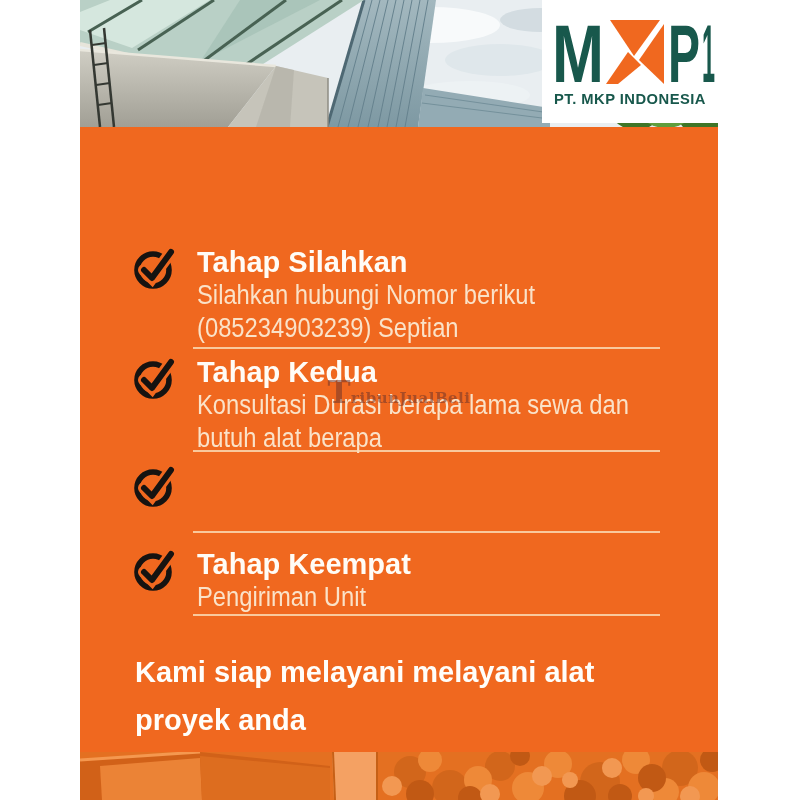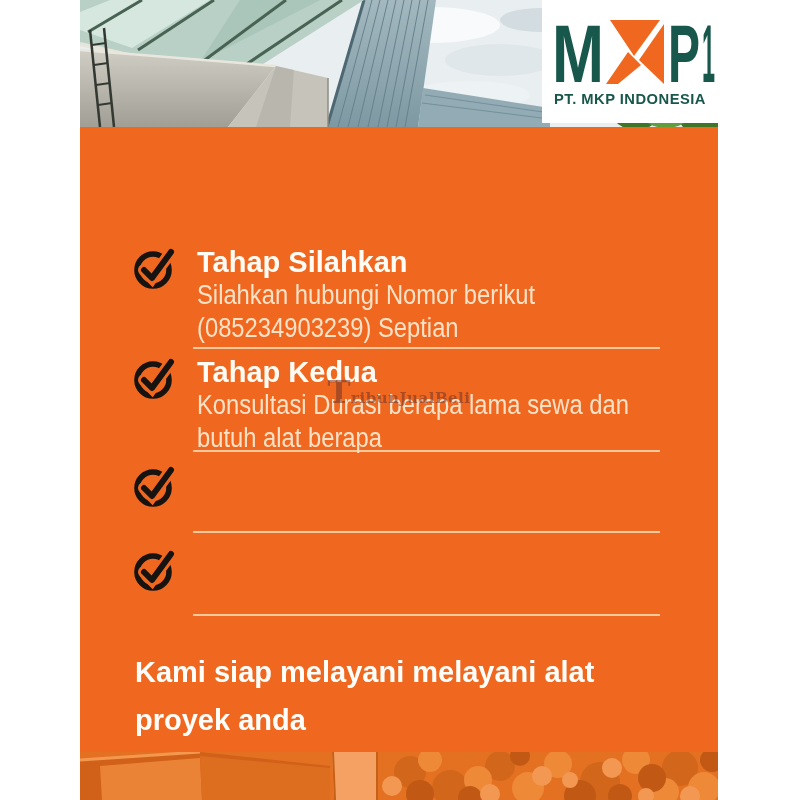--- a/index.html
+++ b/index.html
@@ -181,20 +181,25 @@
       </svg>
     </div>
     <div class="sep sep-3"></div>
 
     <div class="step step-4">
       <svg class="check" viewBox="0 0 46 46">
         <circle cx="20" cy="25" r="16" fill="none" stroke="#161311" stroke-width="5.6"></circle>
         <path d="M11 25 L19 33 L38 7" fill="none" stroke="#F0681F" stroke-width="12" stroke-linecap="round"></path>
         <path d="M11 25 L19 33 L38 7" fill="none" stroke="#161311" stroke-width="6" stroke-linecap="round" stroke-linejoin="round"></path>
       </svg>
+      <div class="step-text">
+        <div class="step-heading">Tahap Keempat</div>
+        <div class="step-line">Pengiriman Unit</div>
+
+      </div>
     </div>
     <div class="sep sep-4"></div>
 
     <div class="watermark">TribunJualBeli</div>
 
     <div class="footer-msg">
       <div>Kami siap melayani melayani alat</div>
       <div>proyek anda</div>
     </div>
   </div>

